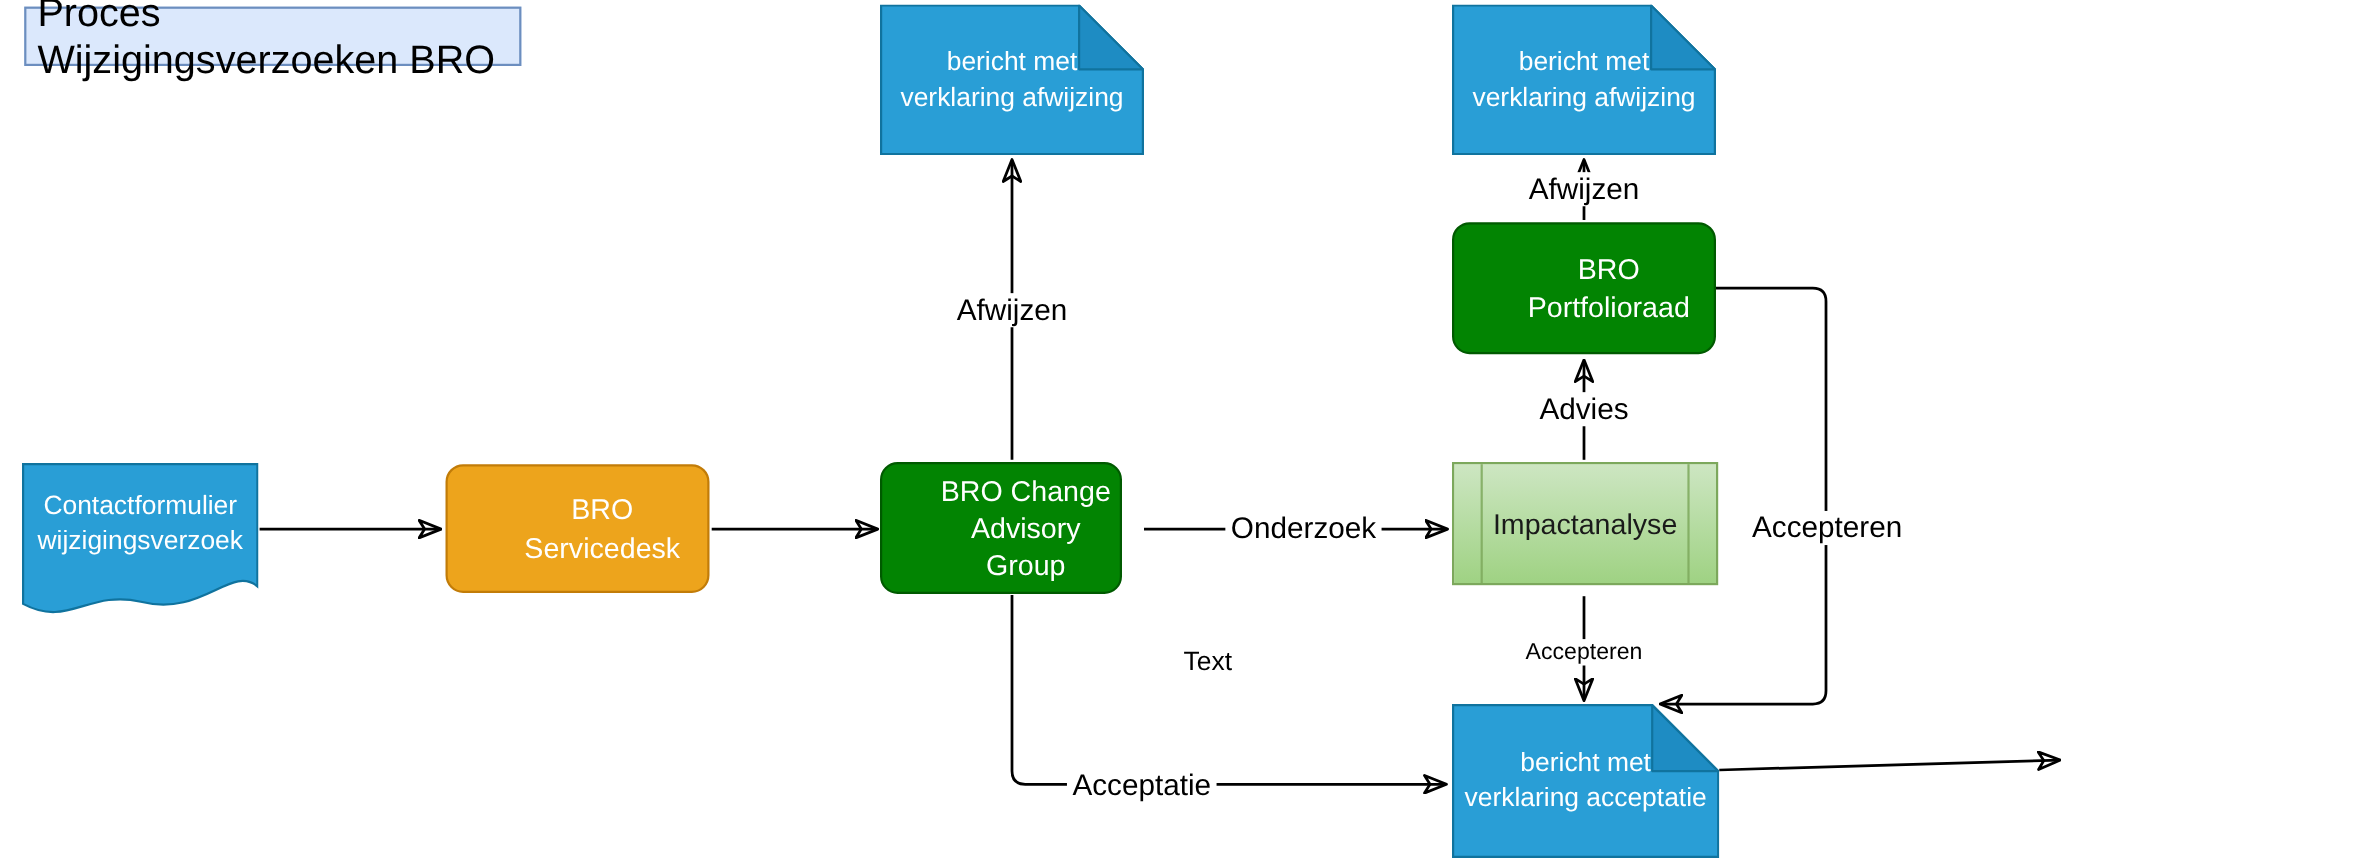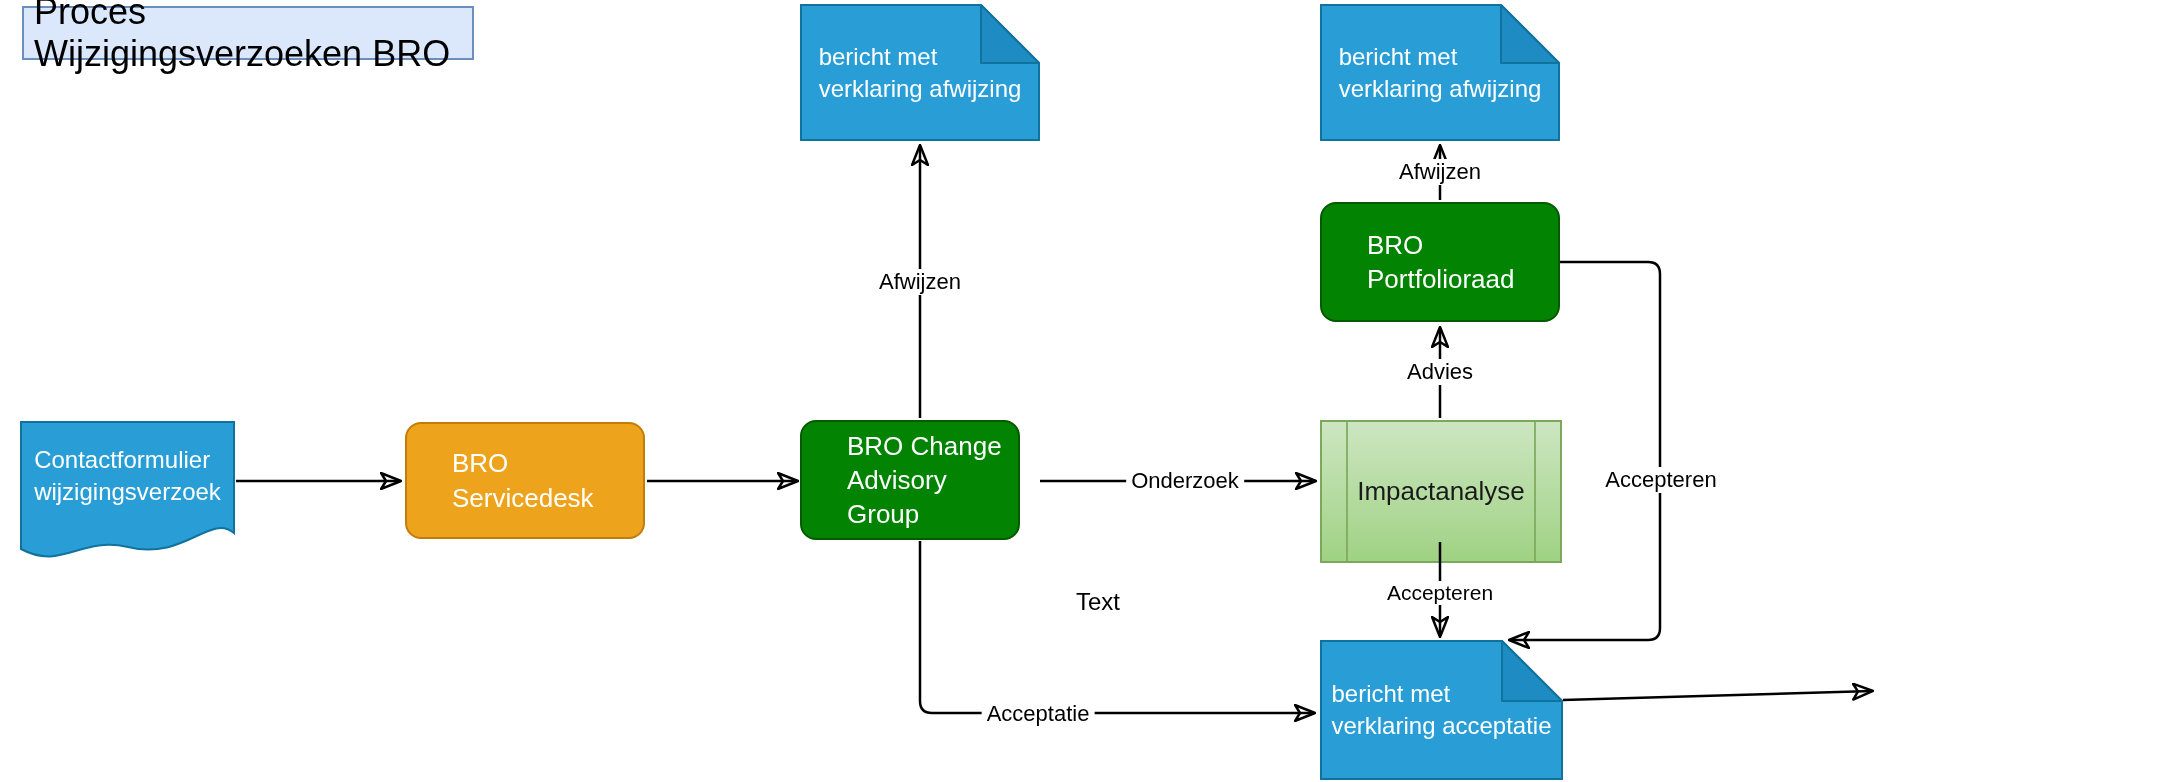--- a/index.html
+++ b/index.html
@@ -13,21 +13,21 @@
     background:var(--title-fill);border:2px solid var(--title-border);
     display:flex;align-items:center;padding-left:10px;box-sizing:border-box;
     font-size:36px;color:var(--label-text);margin-left:16px;
   }
   
   .node{position:absolute;box-sizing:border-box;}
   .node svg{position:absolute;left:0;top:0;width:100%;height:100%;}
   .node-label{
     position:relative;z-index:2;width:100%;height:100%;
     display:flex;align-items:center;justify-content:center;
-    text-align:left;white-space:pre-line;line-height:1.32;
+    text-align:center;white-space:pre-line;line-height:1.32;
   }
   .rounded{border-radius:16px;border:2px solid;padding-left:45px;}
   .orange{background:var(--orange-fill);border-color:var(--orange-border);}
   .green{background:var(--green-fill);border-color:var(--green-border);}
   .rounded .node-label{color:var(--green-text);font-size:26px;}
   .doc .node-label{color:var(--doc-text);font-size:24px;}
   .impact{
     background:linear-gradient(var(--impact-fill-top), var(--impact-fill-bottom));
     border:2px solid var(--impact-border);
   }
@@ -40,21 +40,21 @@
   
   .doc-body{fill:var(--doc-fill);stroke:var(--doc-border);stroke-width:2;}
   .doc-fold{fill:var(--doc-fold);stroke:var(--doc-border);stroke-width:2;stroke-linejoin:round;}
   .cyl-part{fill:var(--cylinder-fill);stroke:var(--cylinder-border);stroke-width:2.5;}
   
   .edges{position:absolute;left:0;top:0;width:2162px;height:782px;z-index:3;pointer-events:none;}
   .edges path{fill:none;stroke:var(--edge-color);stroke-width:2.5;stroke-linejoin:round;pointer-events:stroke;}
   
   .edge-label{
     position:absolute;z-index:4;transform:translate(-50%,-50%);
-    background:#ffffff;padding:0 5px;font-size:22px;color:var(--label-text);white-space:nowrap;
+    background:#ffffff;padding:0 5px;font-size:27px;color:var(--label-text);white-space:nowrap;
   }
   .edge-label.small{font-size:21px;}
   .edge-label.plain{background:transparent;font-size:24px;}
 </style>
 </head>
 <body>
 
 <div class="canvas">
 
   <div class="title-box">
@@ -93,21 +93,21 @@
       <path class="doc-fold" d="M181,1 L239,59 H181 Z"></path>
     </svg>
     <div class="node-label">bericht met
 verklaring afwijzing</div>
   </div>
 
   <div class="node rounded green" style="left:1320px;top:202px;width:240px;height:120px;">
     <div class="node-label">BRO Portfolioraad</div>
   </div>
 
-  <div class="node impact" style="left:1320px;top:420px;width:242px;height:143px;">
+  <div class="node impact" style="left:1320px;top:420px;width:242px;height:112px;">
     <div class="bar left"></div>
     <div class="bar right"></div>
     <div class="node-label">Impactanalyse</div>
   </div>
 
   <div class="node doc" style="left:1320px;top:640px;width:243px;height:140px;">
     <svg viewBox="0 0 243 140" preserveAspectRatio="none">
       <path class="doc-body" d="M1,1 H182 L242,61 V139 H1 Z"></path>
       <path class="doc-fold" d="M182,1 L242,61 H182 Z"></path>
     </svg>

